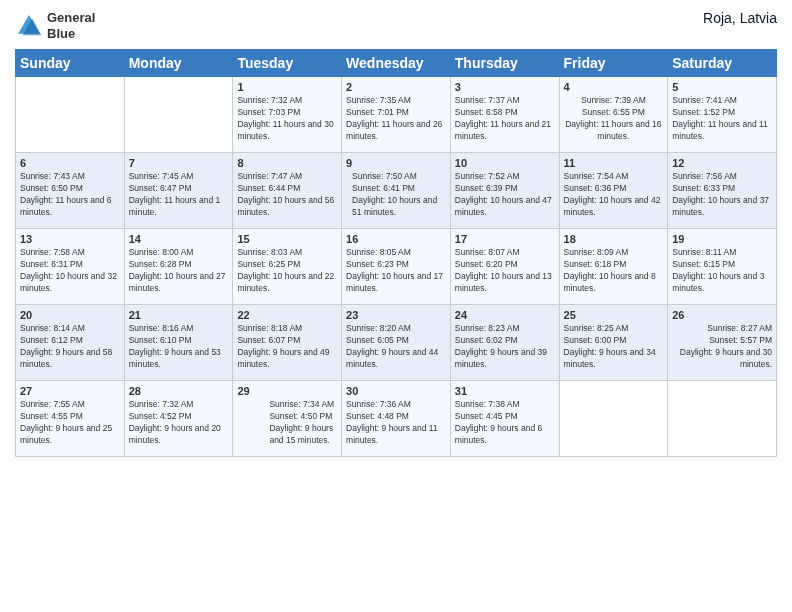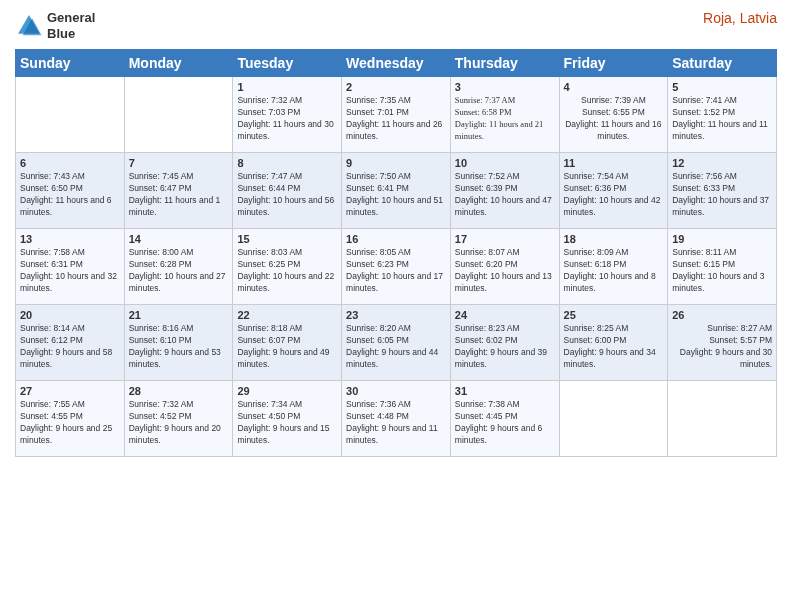--- a/index.html
+++ b/index.html
@@ -40,21 +40,21 @@
     .title-block {
       text-align: right;
     }
     .month-title {
       font-size: 28px;
       font-weight: 300;
       color: #333;
     }
     .location {
       font-size: 14px;
-      color: #c2410c;
+      color: #0f172a;
     }
     table {
       width: 100%;
       border-collapse: collapse;
       table-layout: fixed;
     }
     thead th {
       background: #3a7abf;
       color: #fff;
       font-size: 14px;
@@ -139,21 +139,21 @@
 Daylight: 11 hours and 30 minutes.</div>
           </td>
           <td>
             <span class="day-num">2</span>
             <div class="cell-text" style="white-space: pre-line;">Sunrise: 7:35 AM
 Sunset: 7:01 PM
 Daylight: 11 hours and 26 minutes.</div>
           </td>
           <td>
             <span class="day-num">3</span>
-            <div class="cell-text" style="white-space: pre-line; font-family: Liberation Serif, serif;">Sunrise: 7:37 AM
+            <div class="cell-text" style="white-space: pre-line;">Sunrise: 7:37 AM
 Sunset: 6:58 PM
 Daylight: 11 hours and 21 minutes.</div>
           </td>
           <td>
             <span class="day-num">4</span>
             <div class="cell-text" style="white-space: pre-line; text-align: center;">Sunrise: 7:39 AM
 Sunset: 6:55 PM
 Daylight: 11 hours and 16 minutes.</div>
           </td>
           <td>
@@ -177,21 +177,21 @@
 Daylight: 11 hours and 1 minute.</div>
           </td>
           <td>
             <span class="day-num">8</span>
             <div class="cell-text" style="white-space: pre-line;">Sunrise: 7:47 AM
 Sunset: 6:44 PM
 Daylight: 10 hours and 56 minutes.</div>
           </td>
           <td>
             <span class="day-num">9</span>
-            <div class="cell-text" style="white-space: pre-line;">Sunrise: 7:50 AM
+            <div class="cell-text" style="white-space: pre-line; margin-left: 6px;">Sunrise: 7:50 AM
 Sunset: 6:41 PM
 Daylight: 10 hours and 51 minutes.</div>
           </td>
           <td>
             <span class="day-num">10</span>
             <div class="cell-text" style="white-space: pre-line;">Sunrise: 7:52 AM
 Sunset: 6:39 PM
 Daylight: 10 hours and 47 minutes.</div>
           </td>
           <td>
@@ -303,21 +303,21 @@
 Daylight: 9 hours and 25 minutes.</div>
           </td>
           <td>
             <span class="day-num">28</span>
             <div class="cell-text" style="white-space: pre-line;">Sunrise: 7:32 AM
 Sunset: 4:52 PM
 Daylight: 9 hours and 20 minutes.</div>
           </td>
           <td>
             <span class="day-num">29</span>
-            <div class="cell-text" style="white-space: pre-line;">Sunrise: 7:34 AM
+            <div class="cell-text" style="white-space: pre-line; margin-left: 32px;">Sunrise: 7:34 AM
 Sunset: 4:50 PM
 Daylight: 9 hours and 15 minutes.</div>
           </td>
           <td>
             <span class="day-num">30</span>
             <div class="cell-text" style="white-space: pre-line;">Sunrise: 7:36 AM
 Sunset: 4:48 PM
 Daylight: 9 hours and 11 minutes.</div>
           </td>
           <td>

